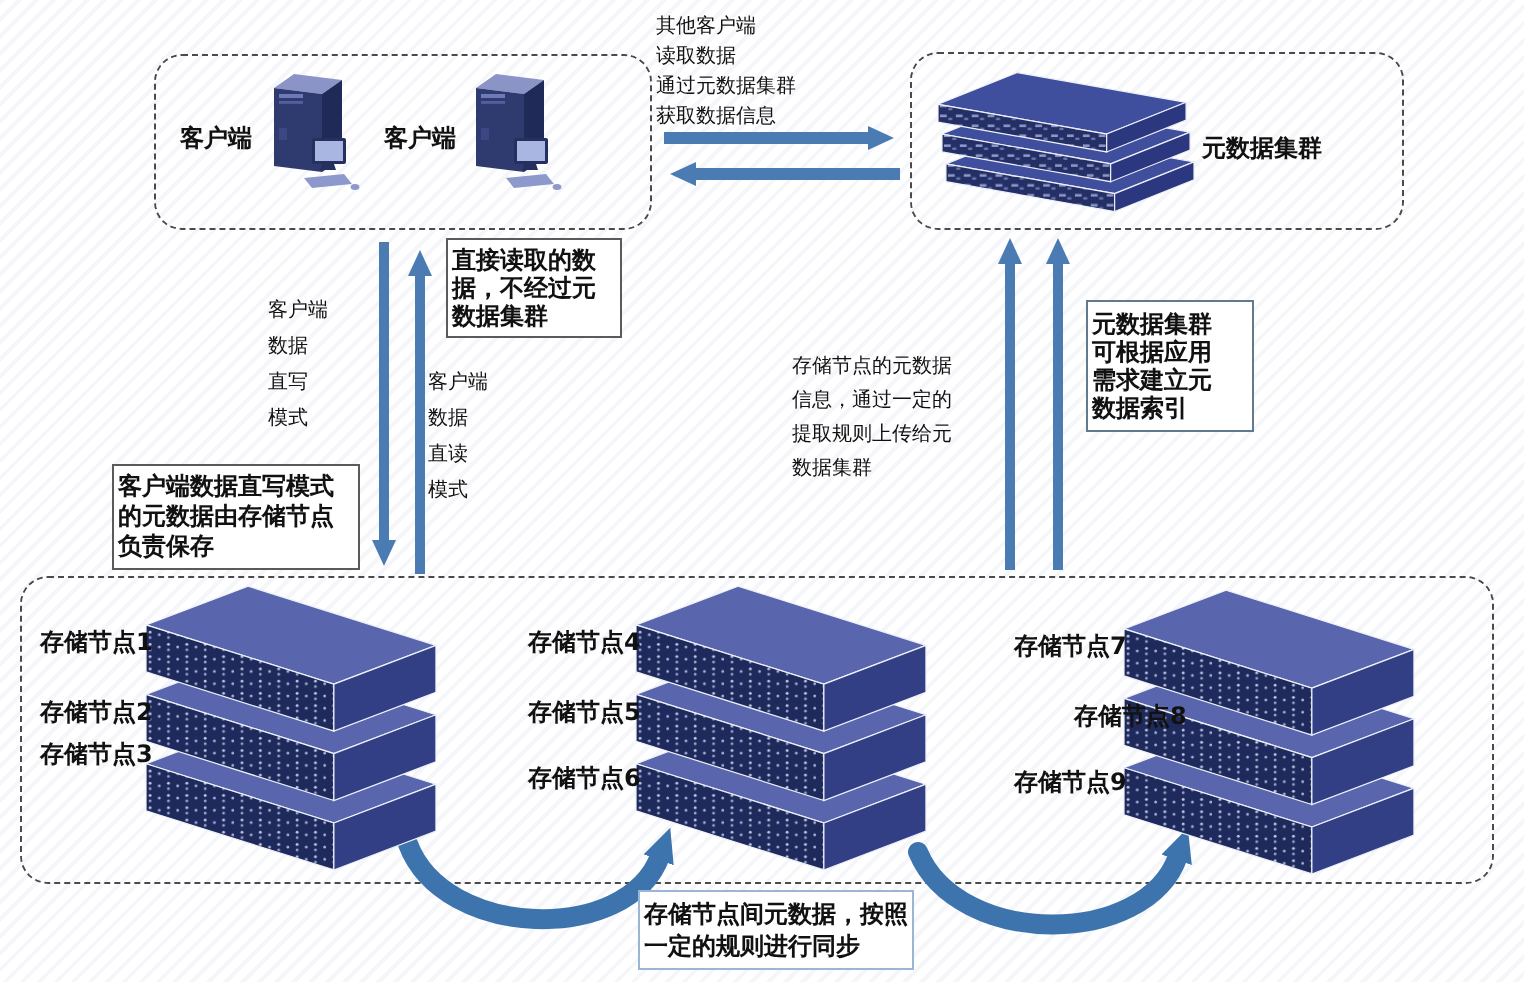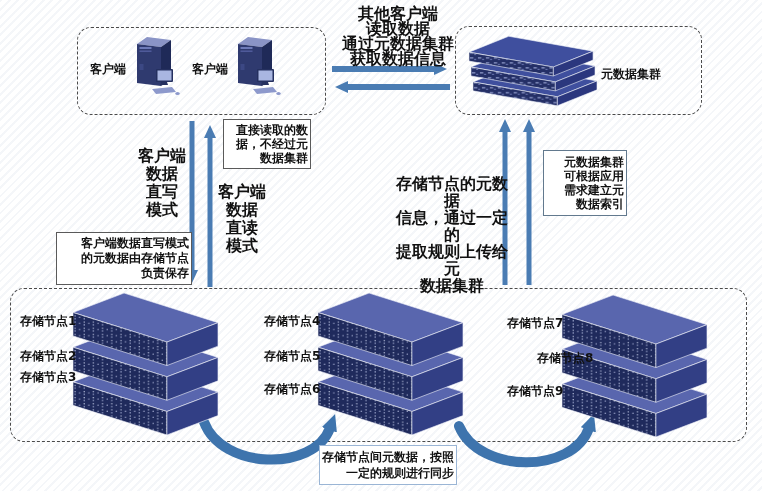--- a/index.html
+++ b/index.html
@@ -8,28 +8,28 @@
     font-family:"DejaVu Sans","Liberation Sans",sans-serif;
     color:#111;overflow:hidden;
   }
   .canvas::before{
     content:"";position:absolute;inset:0;z-index:0;pointer-events:none;
     background:repeating-linear-gradient(135deg,rgba(188,200,218,0.16) 0 2px,transparent 2px 6px);
   }
   .abs{position:absolute;}
   .dashed-box{position:absolute;border:1.5px dashed #4a4a4a;border-radius:14px;z-index:1;}
   .note{
-    position:absolute;background:#fff;border:1px solid #5a5a5a;text-align:right;
+    position:absolute;background:#fff;border:1px solid #5a5a5a;text-align:left;
     white-space:pre-line;font-size:12px;line-height:15px;padding:3px 2px;
     font-weight:600;z-index:4;box-sizing:border-box;
   }
   .note.blue{border-color:#9ab5d5;}
   .freetext{
-    position:absolute;text-align:center;white-space:pre-line;font-size:16px;
-    line-height:17px;font-weight:700;z-index:3;
+    position:absolute;text-align:left;white-space:pre-line;font-size:10px;
+    line-height:17px;font-weight:400;z-index:3;
   }
   .label{position:absolute;font-size:12px;font-weight:600;z-index:4;white-space:nowrap;}
   svg.abs{z-index:2;overflow:visible;}
   svg.stack{z-index:3;}
 </style>
 </head>
 <body>
 
 <div class="canvas">
 
@@ -125,21 +125,21 @@
 数据
 直写
 模式</div>
   <div class="note" style="left:223px;top:119px;width:88px;line-height:14px">直接读取的数
 据，不经过元
 数据集群</div>
   <div class="freetext" style="left:214px;top:183px;width:56px;line-height:18px">客户端
 数据
 直读
 模式</div>
-  <div class="note" style="left:56px;top:232px;width:136px;line-height:15px">客户端数据直写模式
+  <div class="note" style="left:56px;top:232px;width:124px;line-height:15px">客户端数据直写模式
 的元数据由存储节点
 负责保存</div>
 
   <svg class="abs" style="left:497px;top:115px" width="16" height="172">
     <line x1="8" y1="170" x2="8" y2="16" stroke="#4a7cb3" stroke-width="5" marker-end="url(#mh-s)"></line>
   </svg>
   <svg class="abs" style="left:521px;top:115px" width="16" height="172">
     <line x1="8" y1="170" x2="8" y2="16" stroke="#4a7cb3" stroke-width="5" marker-end="url(#mh-s)"></line>
   </svg>
   <div class="freetext" style="left:396px;top:175px;width:112px;line-height:17px">存储节点的元数据

